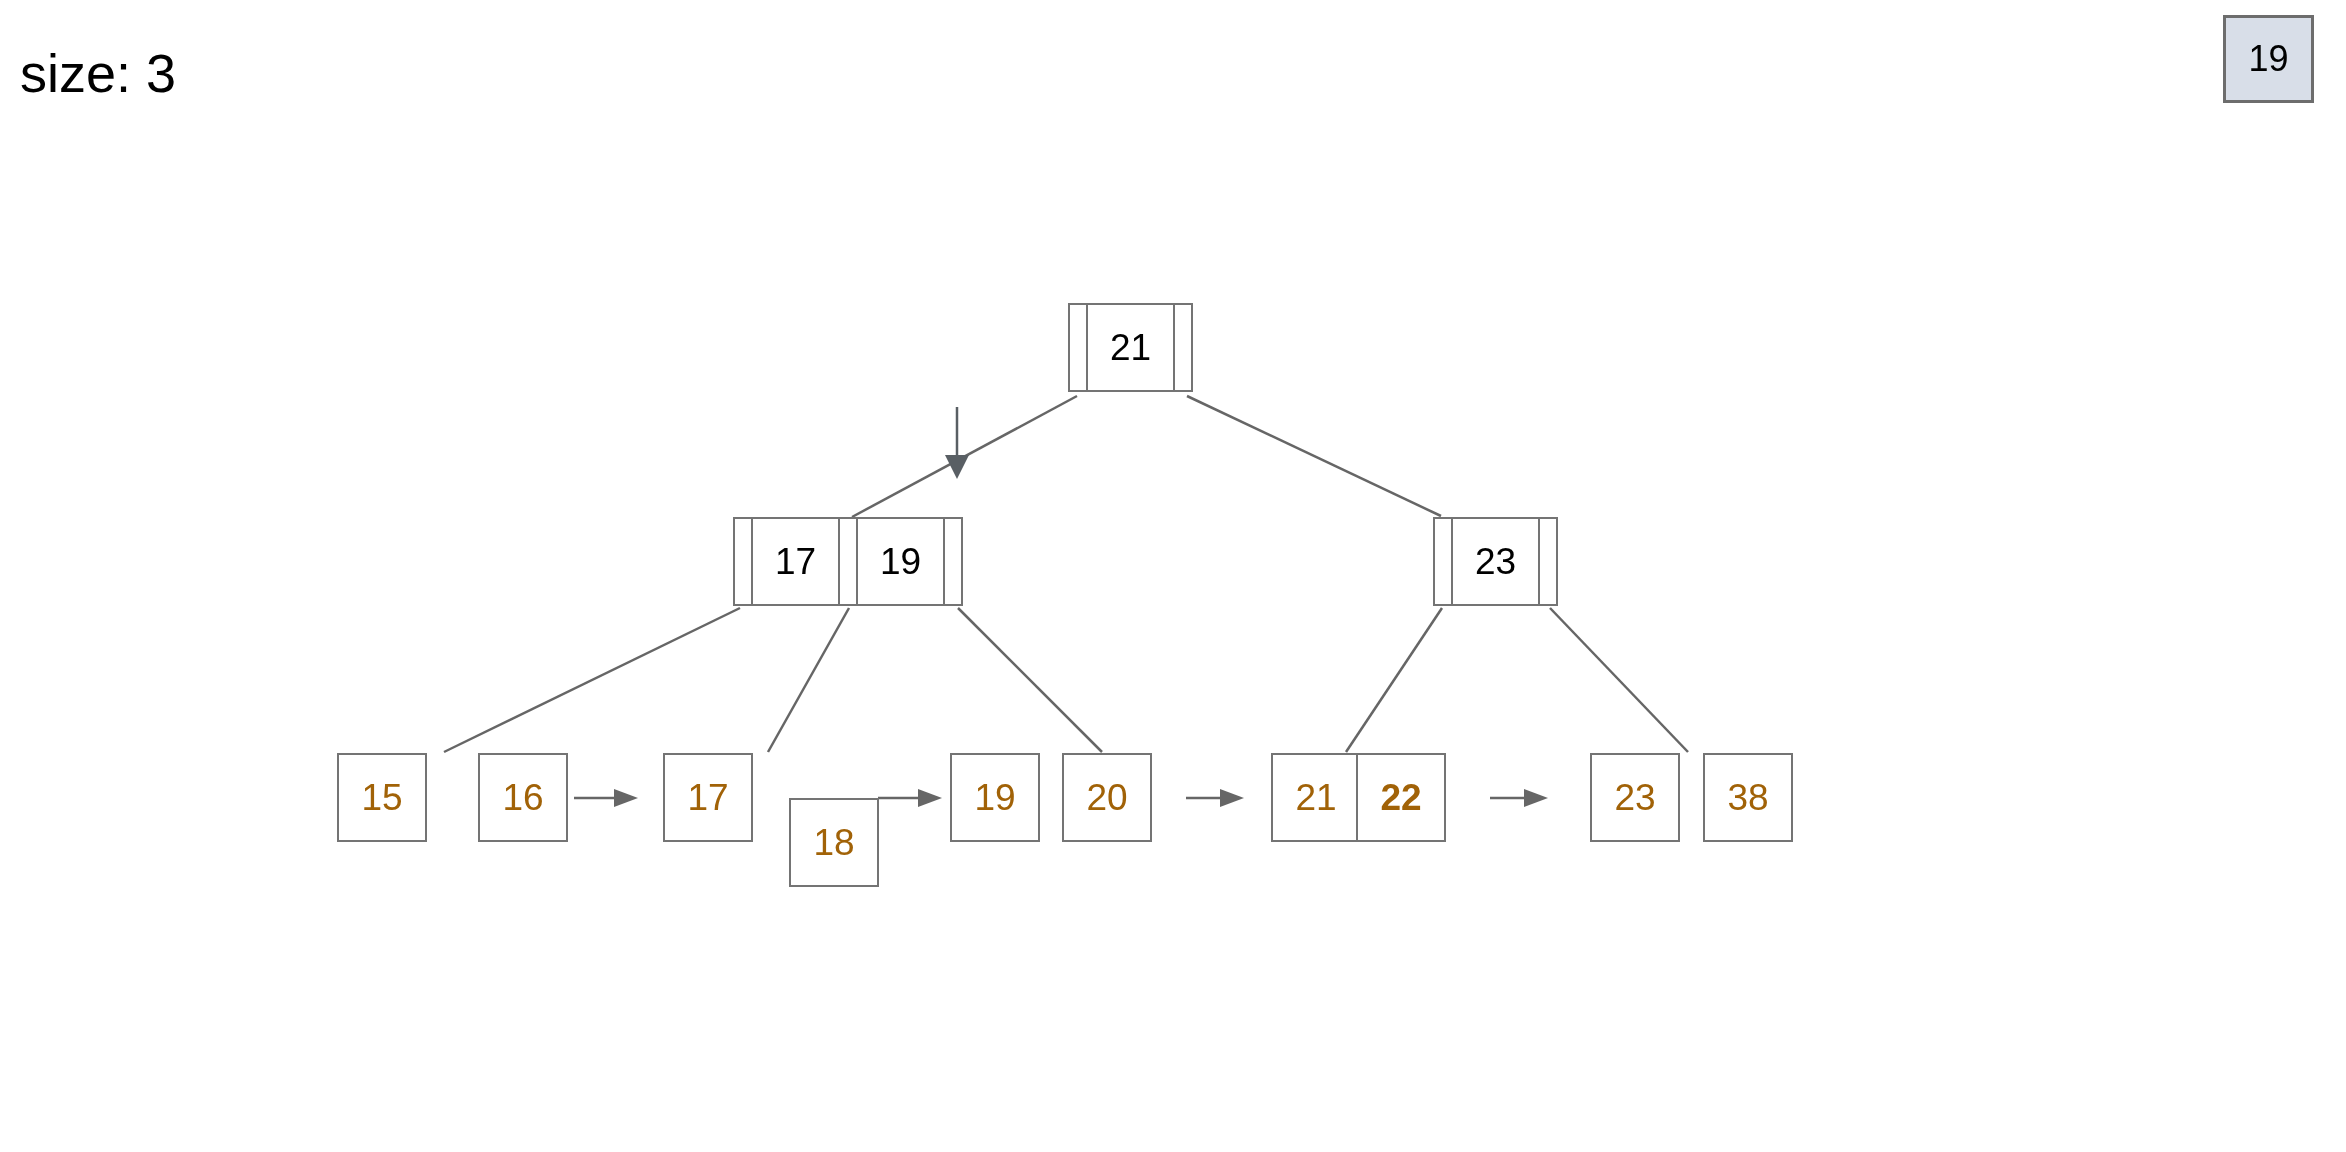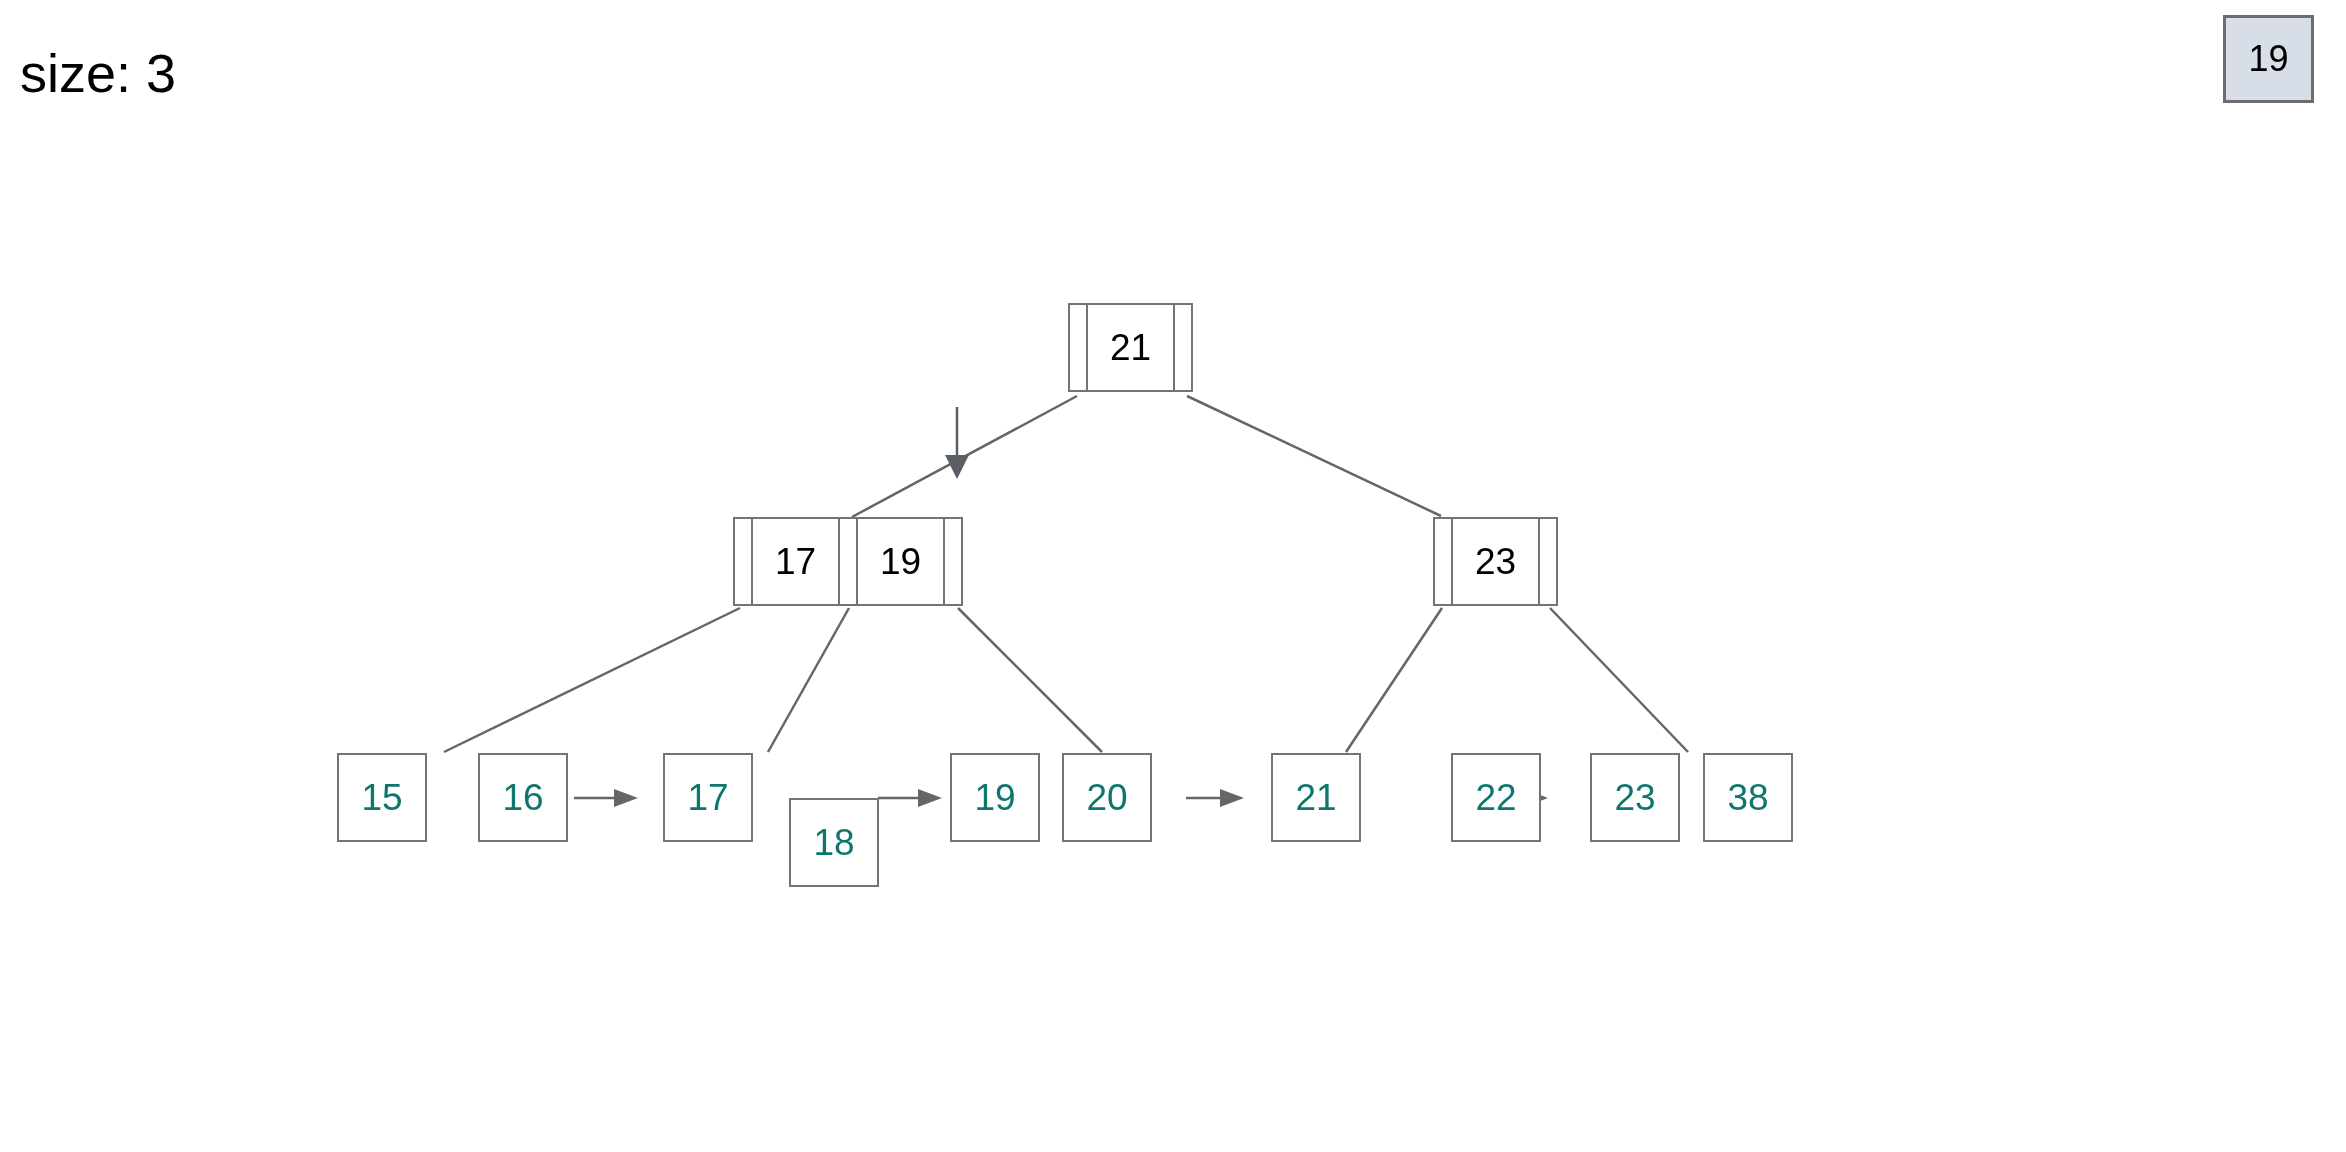--- a/index.html
+++ b/index.html
@@ -62,21 +62,21 @@
   .leaf {
     position: absolute;
     top: 753px;
     width: 86px;
     height: 85px;
     background: #ffffff;
     border: 2.5px solid #747474;
     text-align: center;
     line-height: 85px;
     font-size: 37px;
-    color: #0f766e;
+    color: #a16207;
   }
   svg.edges {
     position: absolute;
     left: 0;
     top: 0;
     width: 2346px;
     height: 1152px;
     pointer-events: none;
   }
 </style>
@@ -151,18 +151,18 @@
   <div class="leaf" style="left:337px;">15</div>
   <div class="leaf" style="left:450px;margin-left:28px;">16</div>
 
   <div class="leaf" style="left:663px;">17</div>
   <div class="leaf" style="left:789px;margin-top:45px;">18</div>
 
   <div class="leaf" style="left:950px;">19</div>
   <div class="leaf" style="left:1062px;">20</div>
 
   <div class="leaf" style="left:1271px;">21</div>
-  <div class="leaf" style="left:1451px;">22</div>
+  <div class="leaf" style="left:1356px;font-weight:bold;">22</div>
 
   <div class="leaf" style="left:1590px;">23</div>
   <div class="leaf" style="left:1703px;">38</div>
 
 </div>
 
 </body></html>

